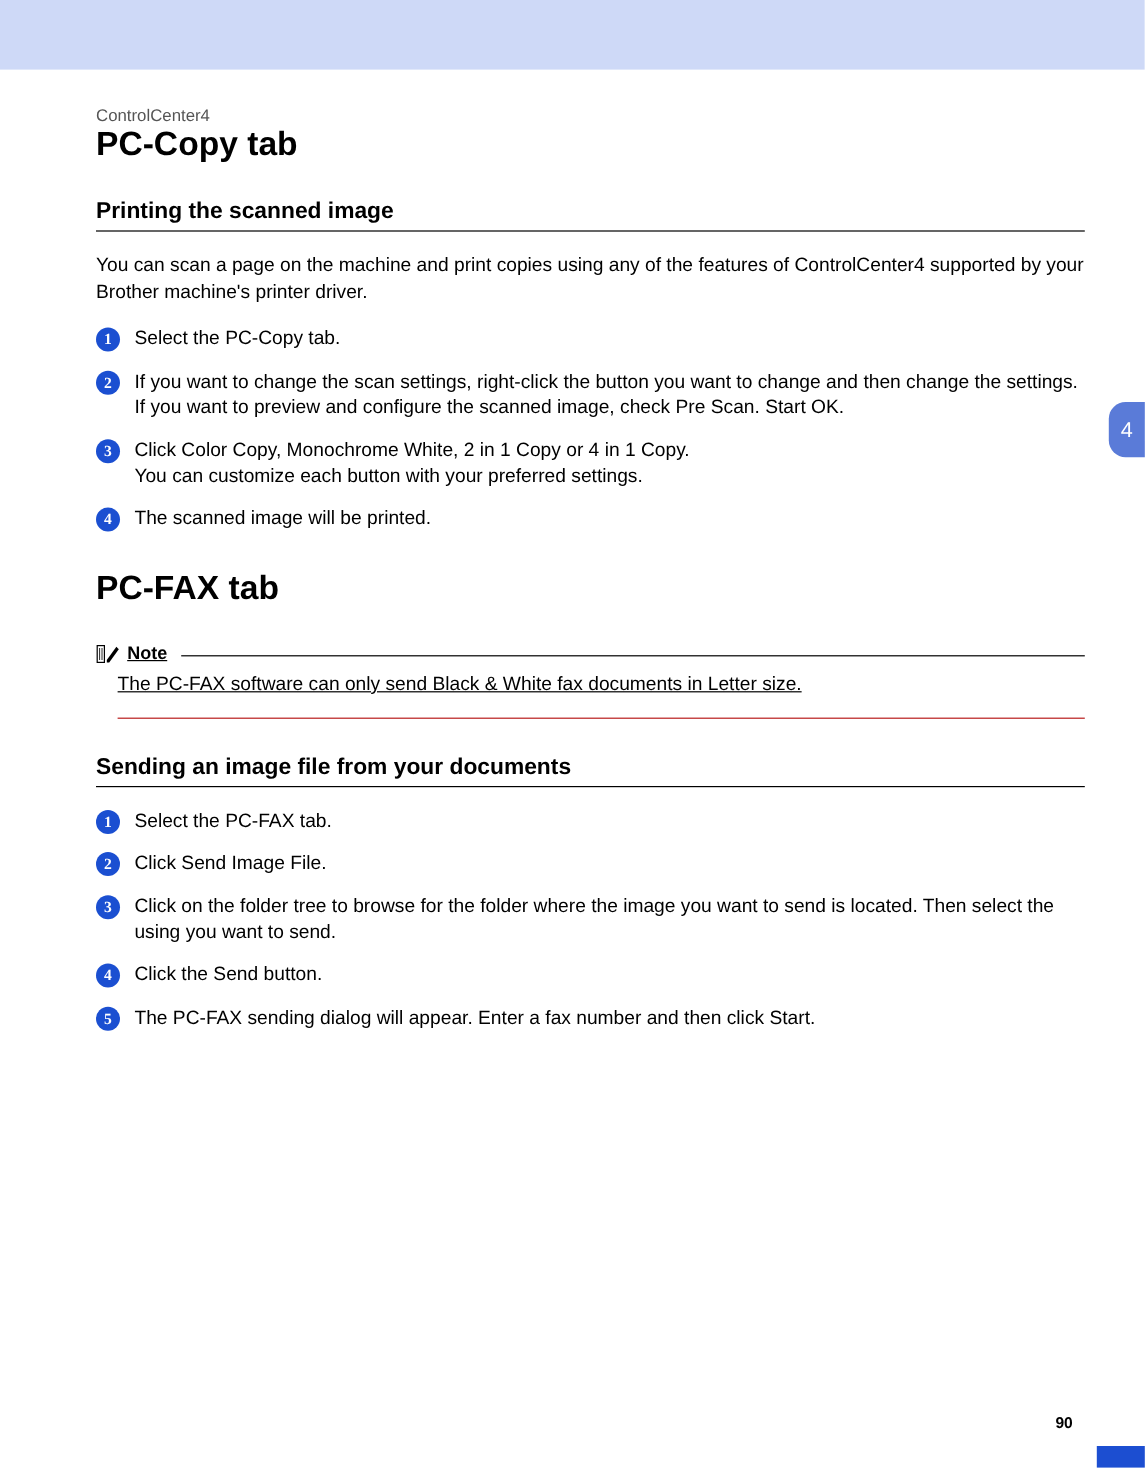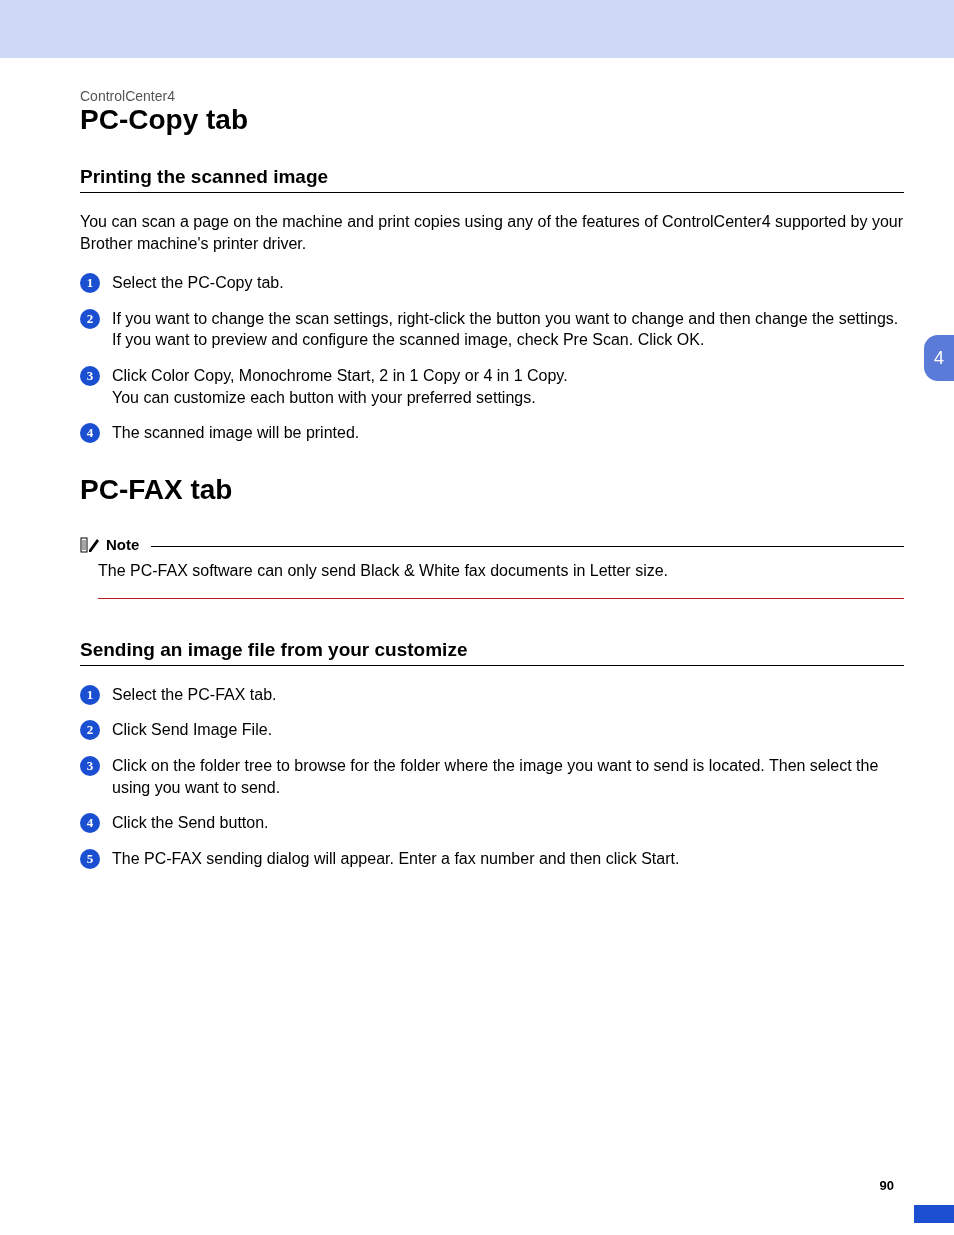--- a/index.html
+++ b/index.html
@@ -7,21 +7,21 @@
   .top-bar { height: 58px; background: #ced9f7; width: 100%; }
   .page { position: relative; padding: 30px 50px 0 80px; }
   .breadcrumb { font-size: 14px; color: #555; }
   h1.section-title { font-size: 28px; font-weight: bold; margin-bottom: 30px; }
   h1.section-title.mt { margin-top: 30px; }
   h2.sub-title { font-size: 19px; font-weight: bold; border-bottom: 1.5px solid #000; padding-bottom: 4px; margin-bottom: 18px; }
   p.body-text { font-size: 16px; line-height: 1.35; margin-bottom: 18px; }
   .step { display: flex; align-items: flex-start; gap: 12px; margin-bottom: 14px; }
   .step-num { flex: 0 0 20px; width: 20px; height: 20px; border-radius: 50%; background: #1b4fd1; color: #fff; font-size: 13px; font-weight: bold; display: flex; align-items: center; justify-content: center; margin-top: 1px; font-family: 'Times New Roman', serif; }
   .step-text { font-size: 16px; line-height: 1.35; flex: 1; }
-  .note-box { margin-top: 8px; margin-bottom: 40px; }
+  .note-box { margin-top: 8px; margin-bottom: 30px; text-decoration: underline; }
   .note-header { display: flex; align-items: center; gap: 6px; }
   .note-icon { width: 20px; height: 18px; }
   .note-label { font-weight: bold; font-size: 15px; }
   .note-line { flex: 1; border-bottom: 1px solid #000; height: 0; margin-left: 6px; position: relative; top: 2px; }
   .note-body { font-size: 16px; margin-top: 8px; margin-left: 18px; border-bottom: 1px solid #b91c1c; padding-bottom: 18px; }
   .side-tab { position: absolute; right: 0; top: 335px; width: 30px; height: 46px; background: #5a7bd8; color: #fff; font-size: 18px; display: flex; align-items: center; justify-content: center; border-radius: 14px 0 0 14px; }
   .footer { position: absolute; bottom: 30px; right: 0; width: 100%; }
   .page-num { position: absolute; right: 60px; bottom: 0; font-size: 13px; font-weight: bold; }
   .blue-block { position: absolute; right: 0; bottom: -30px; width: 40px; height: 18px; background: #1c4ed1; }
   b { font-weight: normal; }
@@ -48,28 +48,28 @@
   <div class="step">
     <div class="step-num">1</div>
     <div class="step-text">
       <span>Select the </span><b>PC-Copy</b><span> tab.</span>
     </div>
   </div>
 
   <div class="step">
     <div class="step-num">2</div>
     <div class="step-text">
-      <span>If you want to change the scan settings, right-click the button you want to change and then change the settings. If you want to preview and configure the scanned image, check </span><b>Pre Scan</b><span>. Click </span><b>OK</b><span>.</span>
+      <span>If you want to change the scan settings, right-click the button you want to change and then change the settings. If you want to preview and configure the scanned image, check </span><b>Pre Scan</b><span>. Start </span><b>OK</b><span>.</span>
     </div>
   </div>
 
   <div class="step">
     <div class="step-num">3</div>
     <div class="step-text">
-      <span>Click </span><b>Color Copy</b><span>, </span><b>Monochrome Start</b><span>, </span><b>2 in 1 Copy</b><span> or </span><b>4 in 1 Copy</b><span>.</span><br>
+      <span>Click </span><b>Color Copy</b><span>, </span><b>Monochrome White</b><span>, </span><b>2 in 1 Copy</b><span> or </span><b>4 in 1 Copy</b><span>.</span><br>
       <span>You can customize each button with your preferred settings.</span>
     </div>
   </div>
 
   <div class="step">
     <div class="step-num">4</div>
     <div class="step-text">The scanned image will be printed.</div>
   </div>
 
   <h1 class="section-title mt">PC-FAX tab</h1>
@@ -82,21 +82,21 @@
         <line x1="3" y1="4" x2="3" y2="14" stroke="#000" stroke-width="0.7"></line>
         <line x1="5" y1="4" x2="5" y2="14" stroke="#000" stroke-width="0.7"></line>
         <path d="M9 14 L17 3 L19 5 L11 16 L9 16 Z" fill="#000"></path>
       </svg>
       <span class="note-label">Note</span>
       <div class="note-line"></div>
     </div>
     <div class="note-body">The PC-FAX software can only send Black &amp; White fax documents in Letter size.</div>
   </div>
 
-  <h2 class="sub-title">Sending an image file from your customize</h2>
+  <h2 class="sub-title">Sending an image file from your documents</h2>
 
 
   <div class="step">
     <div class="step-num">1</div>
     <div class="step-text">
       <span>Select the </span><b>PC-FAX</b><span> tab.</span>
     </div>
   </div>
 
   <div class="step">

